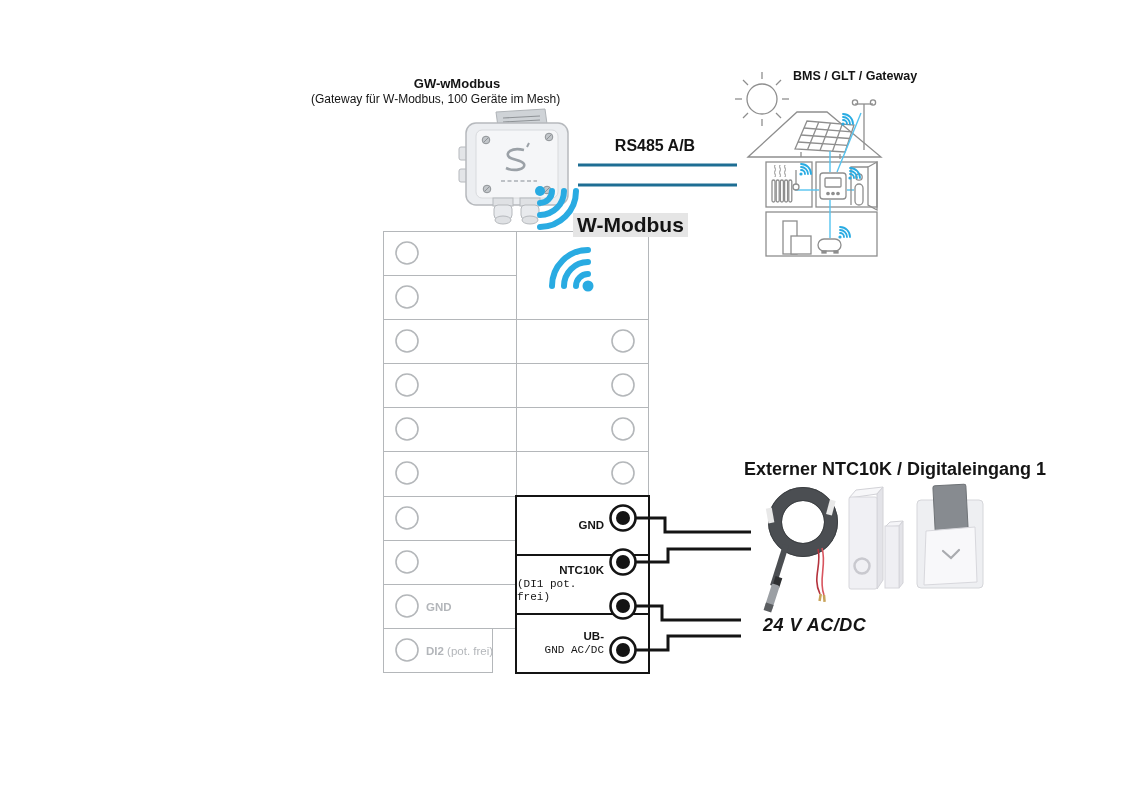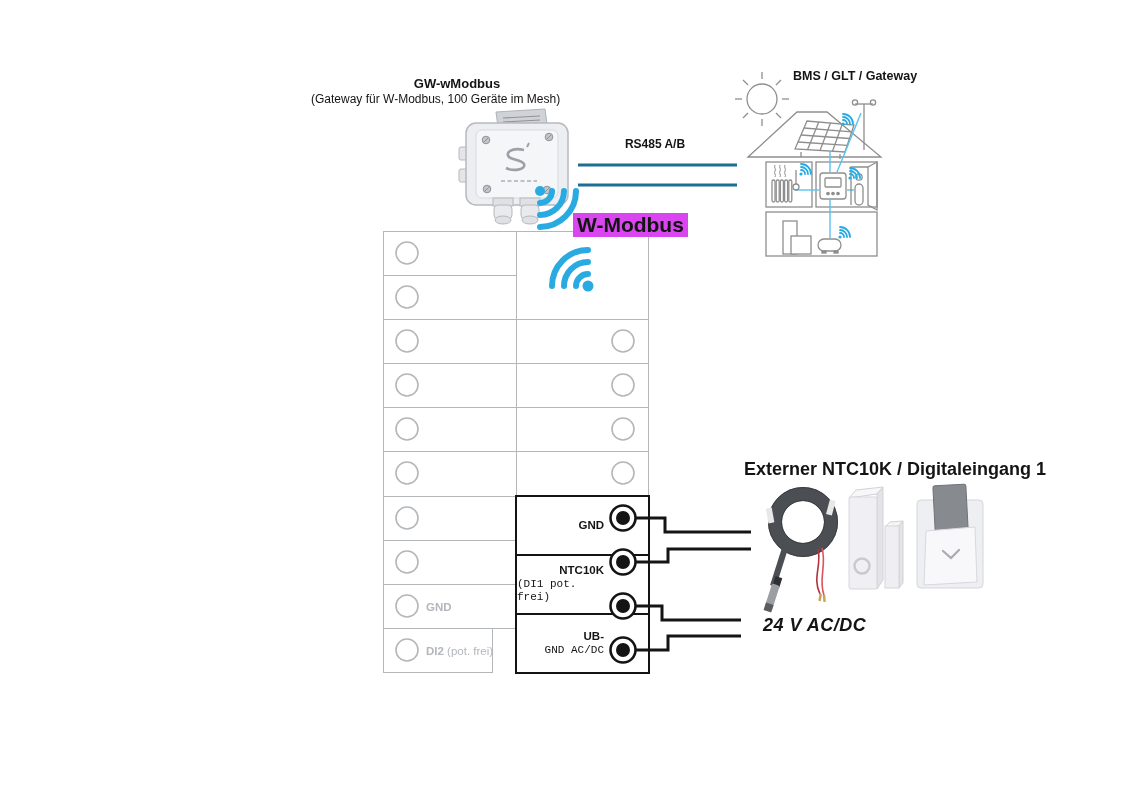--- a/index.html
+++ b/index.html
@@ -1,23 +1,23 @@
 <!DOCTYPE html>
 <html><head>
 <meta charset="utf-8">
 <style>
   html,body{margin:0;padding:0;background:#fff;}
   .canvas{position:relative;width:1132px;height:800px;background:#ffffff;overflow:hidden;
           font-family:"Liberation Sans",sans-serif;color:#141414;}
   .lbl{position:absolute;white-space:nowrap;}
   .gw-title{left:357px;top:76px;width:200px;text-align:center;font-size:13px;font-weight:bold;}
   .gw-subtitle{left:311px;top:92px;width:250px;font-size:12px;}
-  .rs485{left:585px;top:137px;width:140px;text-align:center;font-size:12px;font-weight:bold;}
+  .rs485{left:585px;top:137px;width:140px;text-align:center;font-size:16px;font-weight:bold;}
   .bms{left:793px;top:69px;font-size:12.5px;font-weight:bold;}
-  .wmodbus{left:573px;top:213px;font-size:21px;font-weight:bold;background:#d946ef;padding:0 4px;z-index:4;}
+  .wmodbus{left:573px;top:213px;font-size:21px;font-weight:bold;background:#e5e5e5;padding:0 4px;z-index:4;}
   .externer{left:744px;top:459px;font-size:18px;font-weight:bold;}
   .v24{left:763px;top:615px;font-size:18px;font-weight:bold;letter-spacing:.5px;font-style:italic;}
   
   .cell{position:absolute;background:#fff;border:1px solid #b4b7ba;box-sizing:border-box;z-index:1;}
   .cell .gray-label{position:absolute;left:42px;top:50%;transform:translateY(-50%);
       font-size:11.5px;color:#b3b6ba;white-space:nowrap;}
   .cell .gray-label b{font-weight:bold;}
   .black-stack{position:absolute;left:515px;top:495px;width:135px;height:179px;
       border:2px solid #141414;box-sizing:border-box;background:#fff;display:flex;
       flex-direction:column;z-index:2;}

